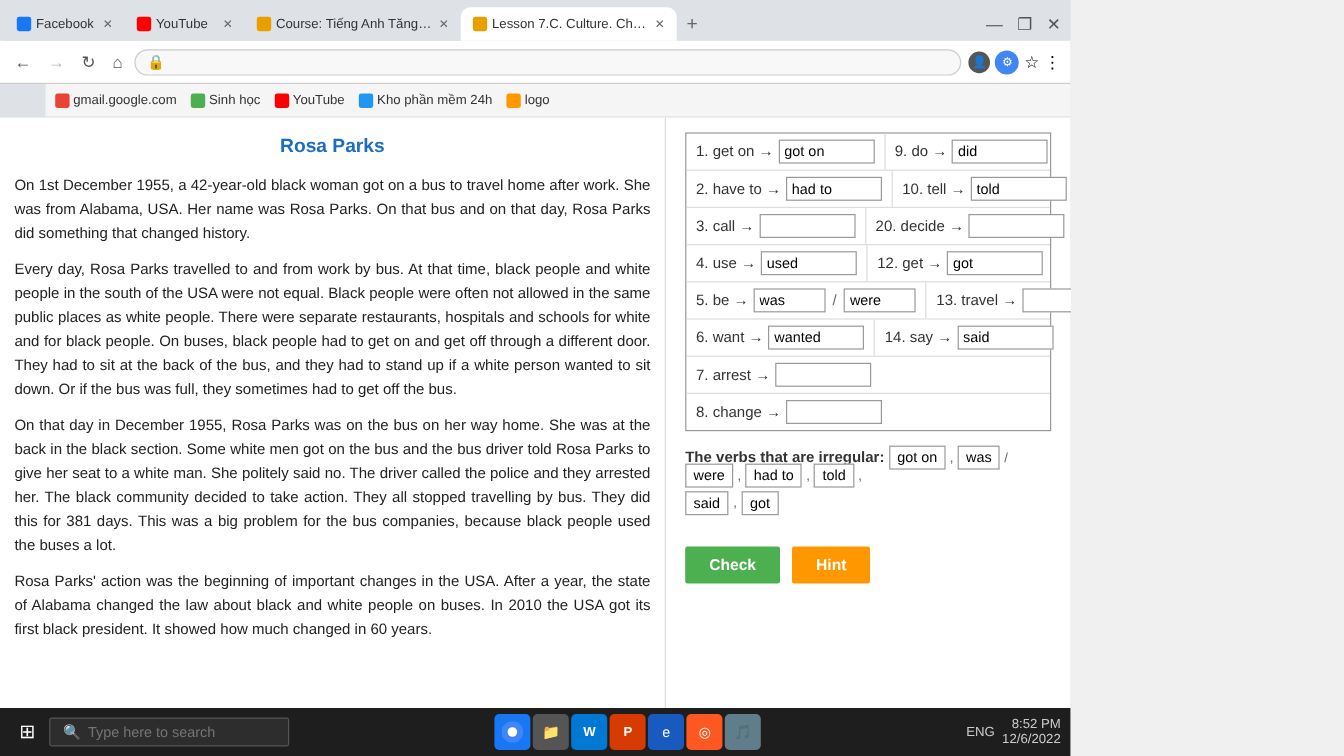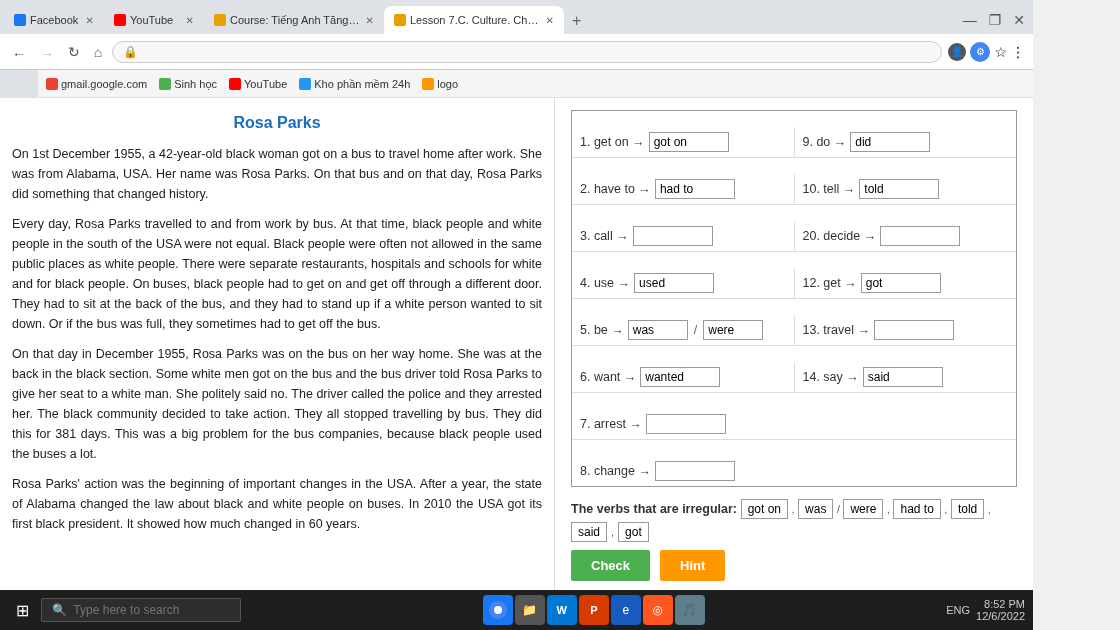--- a/index.html
+++ b/index.html
@@ -1,19 +1,19 @@
 <!DOCTYPE html>
 <html><head>
   <meta charset="utf-8">
   <style>
     * { margin: 0; padding: 0; box-sizing: border-box; }
     body { font-family: Arial, sans-serif; font-size: 13px; background: #f0f0f0; width: 1120px; height: 630px; overflow: hidden; }
 
     
-    .browser-frame { width: 1033px; height: 630px; display: flex; flex-direction: column; background: #dee1e6; }
+    .browser-frame { width: 892px; height: 630px; display: flex; flex-direction: column; background: #dee1e6; }
 
     .tab-bar { display: flex; align-items: flex-end; background: #dee1e6; padding: 4px 4px 0 4px; height: 34px; }
     .tab { display: flex; align-items: center; padding: 4px 10px; border-radius: 8px 8px 0 0; font-size: 11px; max-width: 180px; min-width: 100px; height: 28px; background: #dee1e6; color: #333; position: relative; cursor: pointer; gap: 4px; }
     .tab.active { background: #fff; }
     .tab-close { margin-left: auto; font-size: 10px; color: #666; cursor: pointer; }
     .tab-icon { width: 12px; height: 12px; border-radius: 2px; flex-shrink: 0; }
     .tab-label { overflow: hidden; text-overflow: ellipsis; white-space: nowrap; font-size: 11px; }
     .tab-new { padding: 4px 8px; font-size: 16px; color: #666; cursor: pointer; }
 
     .nav-bar { display: flex; align-items: center; background: #fff; padding: 4px 8px; height: 36px; gap: 6px; border-bottom: 1px solid #ccc; }
@@ -32,31 +32,31 @@
 
     
     .left-panel { width: 555px; padding: 16px 12px; border-right: 1px solid #ddd; overflow-y: auto; }
     .passage-title { text-align: center; font-size: 16px; font-weight: bold; color: #1a6dbf; margin-bottom: 12px; }
     .passage-text { font-size: 12.5px; line-height: 1.6; color: #222; text-align: justify; }
     .passage-text p { margin-bottom: 10px; }
 
     
     .right-panel { flex: 1; padding: 12px 16px; overflow-y: auto; }
     .exercise-grid { border: 1px solid #999; margin-bottom: 14px; }
-    .exercise-row { display: flex; border-bottom: 1px solid #ddd; margin-top: 16px; }
+    .exercise-row { display: flex; border-bottom: 1px solid #ddd; }
     .exercise-row:last-child { border-bottom: none; align-items: flex-end; }
     .exercise-cell { flex: 1; display: flex; align-items: center; padding: 5px 8px; gap: 4px; font-size: 12.5px; border-right: 1px solid #ddd; }
     .exercise-cell:last-child { border-right: none; }
     .exercise-num { color: #333; white-space: nowrap; }
     .answer-input { border: 1px solid #999; padding: 2px 4px; font-size: 12px; width: 80px; background: #fff; }
     .answer-input.active { border: 2px solid #1a6dbf; background: #e8f0fe; }
     .slash { color: #666; margin: 0 2px; }
 
     
-    .irregular-section { margin-bottom: 8px; }
+    .irregular-section { margin-bottom: 26px; }
     .irregular-label { font-size: 12.5px; color: #333; font-weight: bold; display: inline; }
     .irregular-words { display: flex; flex-wrap: wrap; gap: 4px; align-items: center; margin-top: 6px; }
     .irregular-tag { border: 1px solid #999; padding: 2px 6px; font-size: 12px; background: #fff; }
 
     
     .btn-row { display: flex; gap: 10px; margin-top: 8px; }
     .btn-check { background: #4caf50; color: white; border: none; padding: 8px 20px; font-size: 13px; font-weight: bold; cursor: pointer; border-radius: 2px; }
     .btn-hint { background: #ff9800; color: white; border: none; padding: 8px 20px; font-size: 13px; font-weight: bold; cursor: pointer; border-radius: 2px; }
 
     

